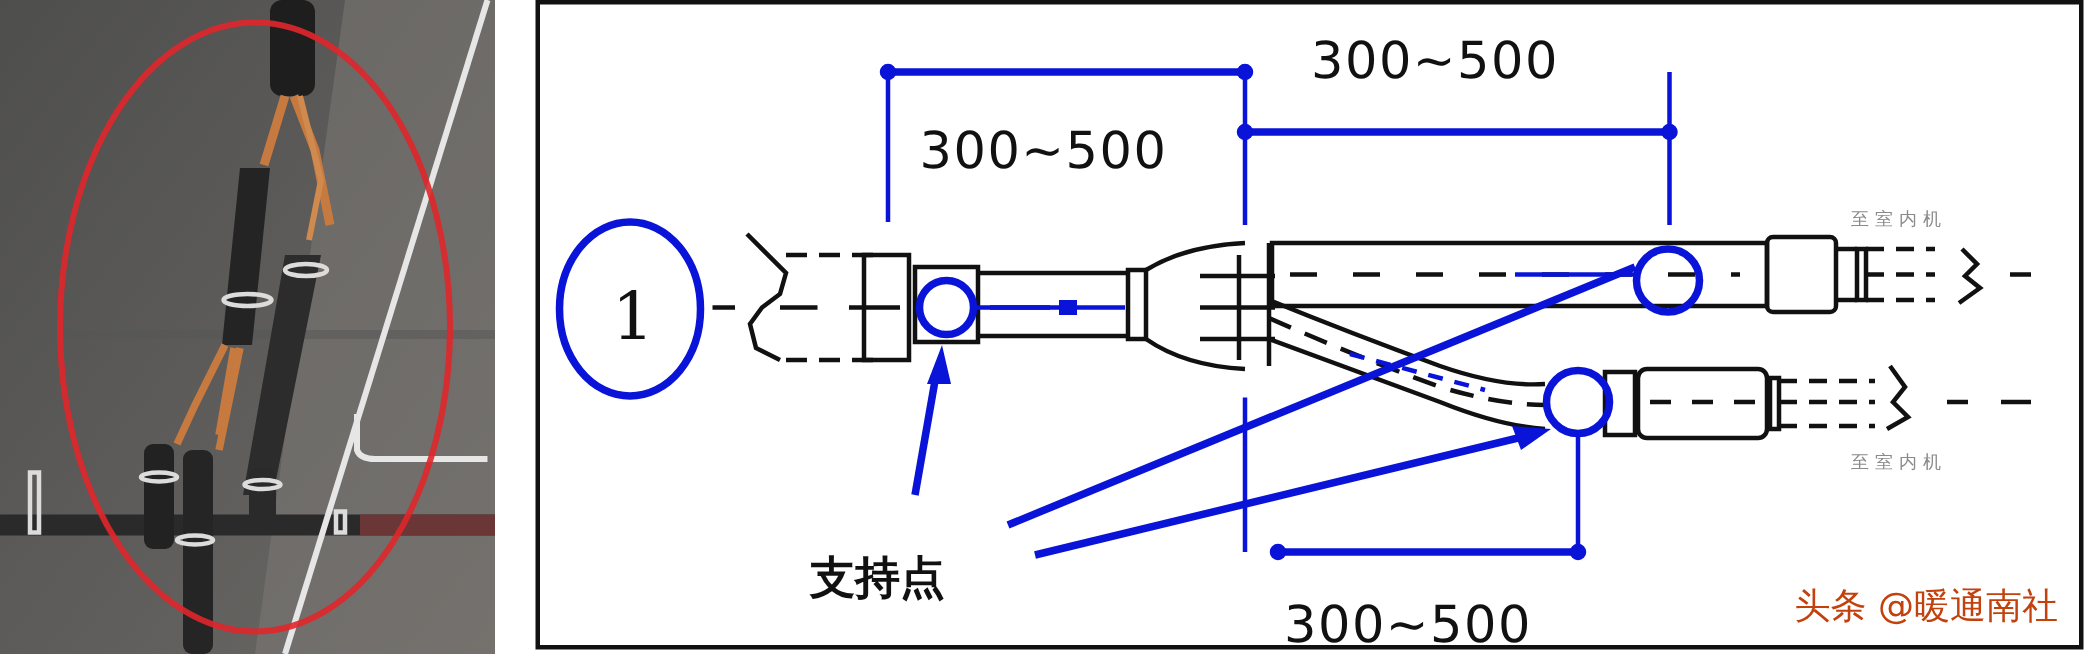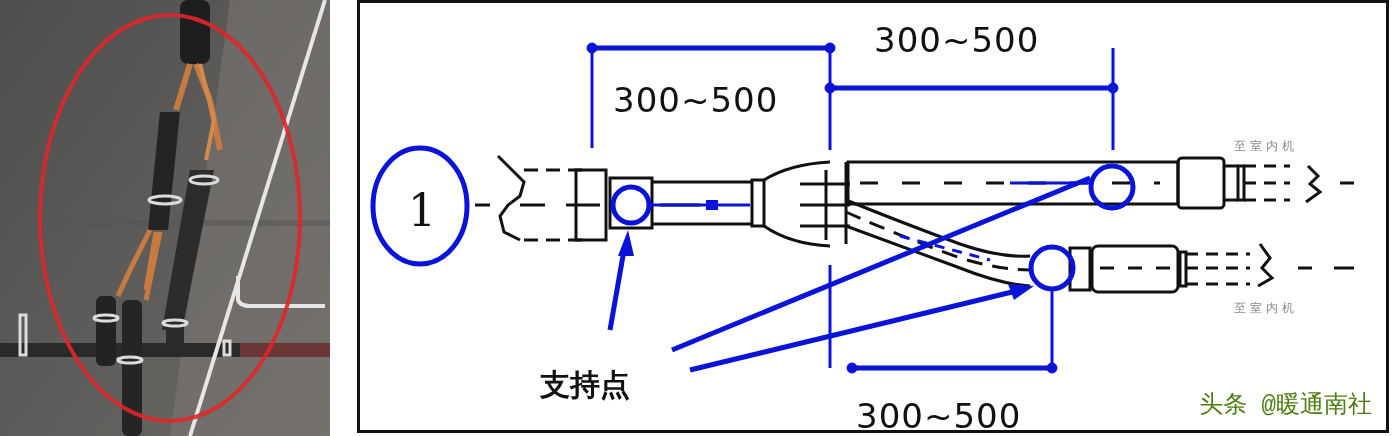--- a/index.html
+++ b/index.html
@@ -3,21 +3,21 @@
 <meta charset="utf-8">
 <style>
   html, body { margin: 0; padding: 0; background: #ffffff; }
   body { width: 1392px; height: 436px; position: relative; overflow: hidden; font-family: "DejaVu Sans", sans-serif; }
   .photo-panel { position: absolute; left: 0; top: 0; width: 330px; height: 436px; background: #5b5a58; overflow: hidden; }
   .diagram-panel { position: absolute; left: 357px; top: 0; width: 1032px; height: 433px; border: 3px solid #111; box-sizing: border-box; background: #fff; }
   svg { display: block; }
   .dim-text { font-family: "DejaVu Sans", sans-serif; font-size: 34px; fill: #111; letter-spacing: 1px; }
   .label-text { font-family: "DejaVu Sans", sans-serif; font-size: 30px; fill: #111; font-weight: bold; }
   .small-gray { font-family: "DejaVu Sans", sans-serif; font-size: 12px; fill: #8a8a8a; letter-spacing: 4px; }
-  .watermark { position: absolute; right: 14px; bottom: 10px; font-size: 24px; color: #4d7c0f; text-shadow: 1px 1px 0 #fff, -1px -1px 0 #fff; font-family: Liberation Mono, monospace; }
+  .watermark { position: absolute; right: 14px; bottom: 10px; font-size: 24px; color: #c2410c; text-shadow: 1px 1px 0 #fff, -1px -1px 0 #fff; }
   .circle-num { font-family: "DejaVu Serif", serif; font-size: 44px; fill: #111; }
 </style>
 </head>
 <body>
 
 <div class="photo-panel">
   <svg width="330" height="436" viewBox="0 0 330 436">
     <defs>
       <linearGradient id="wallg" x1="0" y1="0" x2="1" y2="1">
         <stop offset="0" stop-color="#4e4e4d"></stop>

